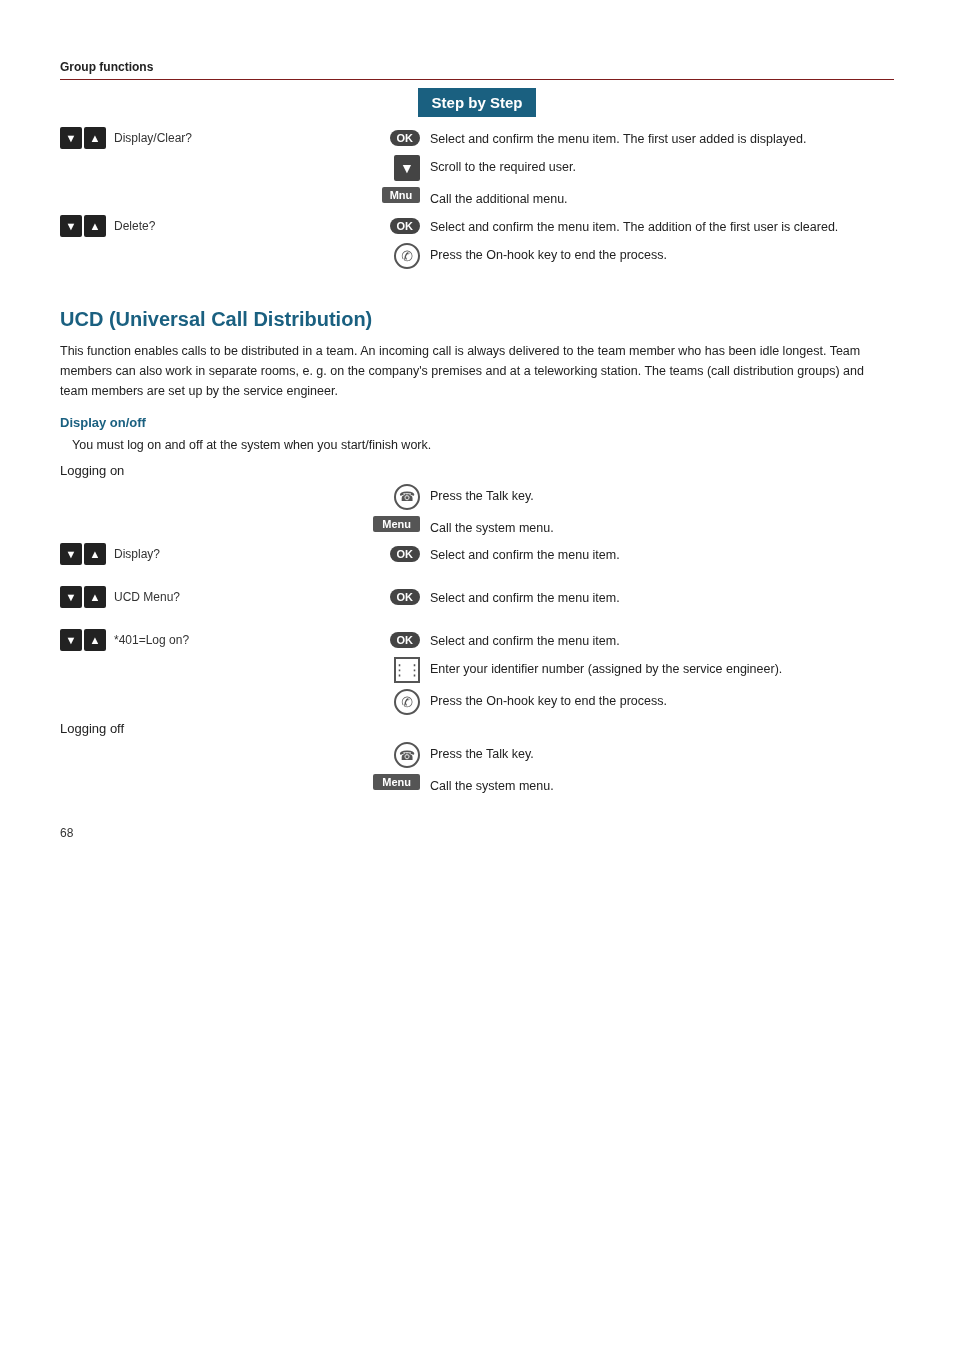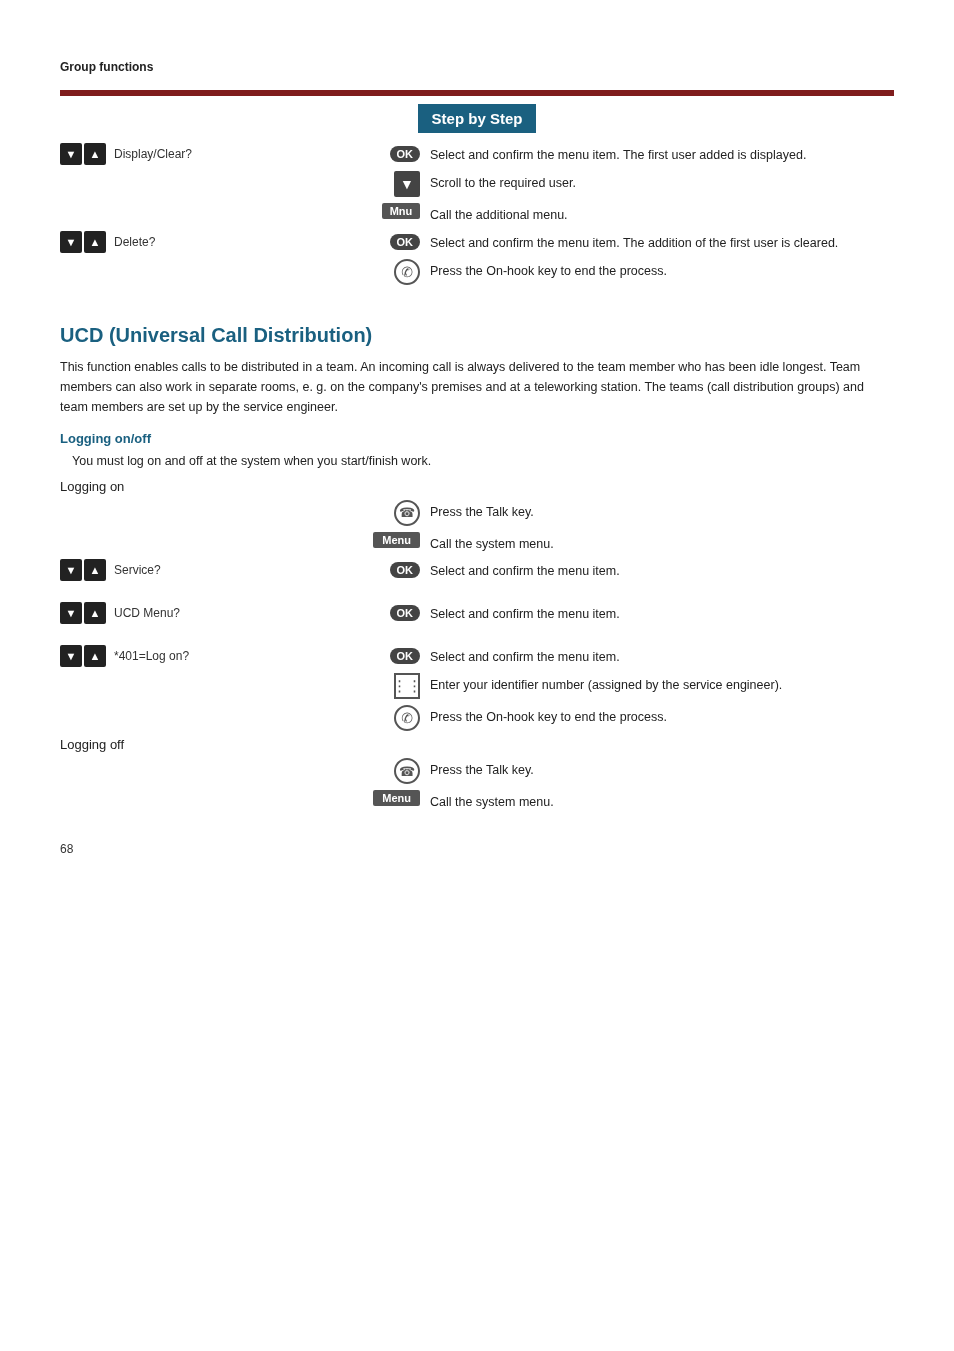--- a/index.html
+++ b/index.html
@@ -10,22 +10,22 @@
       color: #222;
       width: 954px;
       min-height: 1351px;
       padding: 60px 60px 60px 60px;
     }
 
     .section-label {
       font-size: 12px;
       font-weight: bold;
       margin-bottom: 8px;
-      border-bottom: 6px solid #7f1d1d;
-      padding-bottom: 16px;
+      border-bottom: 1px solid #7f1d1d;
+      padding-bottom: 5px;
     }
 
     .step-box {
       background: #1a6080;
       color: #fff;
       font-weight: bold;
       font-size: 15px;
       padding: 6px 14px;
       display: inline-block;
       margin-bottom: 0;
@@ -262,21 +262,21 @@
 
 <br>
 
 
 <div class="ucd-title">UCD (Universal Call Distribution)</div>
 
 
 <div class="ucd-desc">This function enables calls to be distributed in a team. An incoming call is always delivered to the team member who has been idle longest. Team members can also work in separate rooms, e. g. on the company's premises and at a teleworking station. The teams (call distribution groups) and team members are set up by the service engineer.</div>
 
 
-<div class="subsection-title">Logging on/off</div>
+<div class="subsection-title">Display on/off</div>
 <div class="right-text">You must log on and off at the system when you start/finish work.</div>
 
 
 <div class="subsection-title-black">Logging on</div>
 
 
 
 <div class="full-row">
   <div class="left-part">
     <div class="icon-circle" style="font-size:13px; border-color:#555;">☎</div>
@@ -292,21 +292,21 @@
   <div class="right-part">Call the system menu.</div>
 </div>
 
 
 <div class="full-row">
   <div class="left-part">
     <div class="arrow-btns">
       <div class="arrow-btn">▼</div>
       <div class="arrow-btn">▲</div>
     </div>
-    <span class="step-label">Service?</span>
+    <span class="step-label">Display?</span>
     <div class="ok-btn">OK</div>
   </div>
   <div class="right-part">Select and confirm the menu item.</div>
 </div>
 
 <br>
 
 
 <div class="full-row">
   <div class="left-part">

